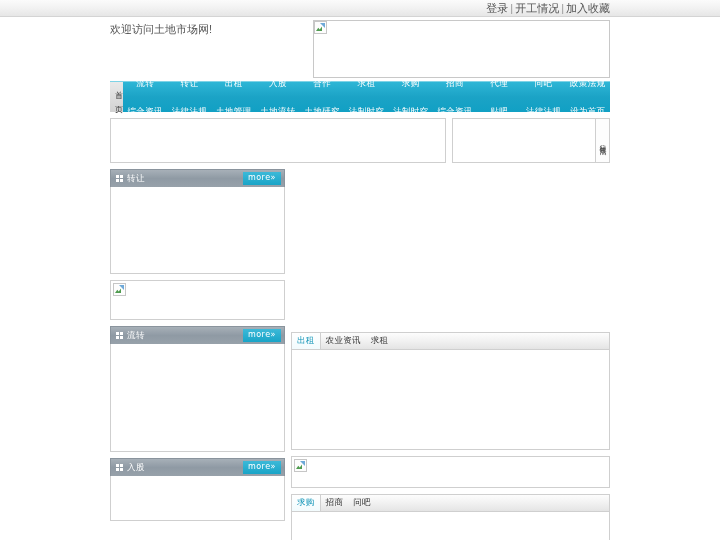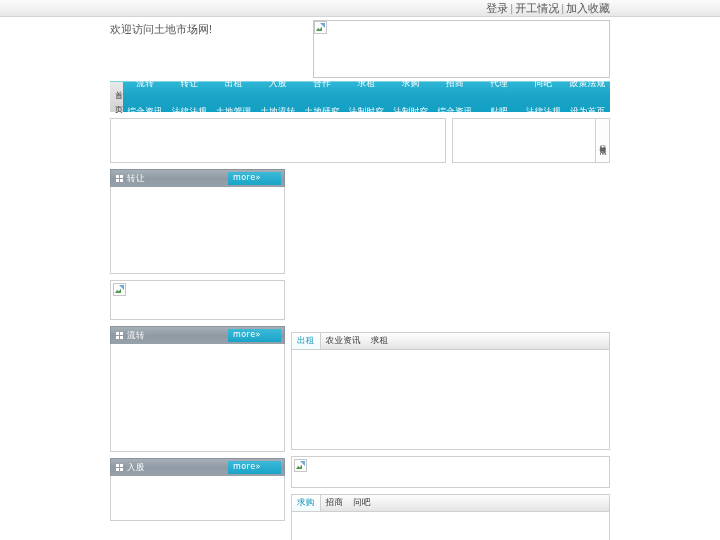--- a/index.html
+++ b/index.html
@@ -317,21 +317,21 @@
     font-size: 8.5px;
     font-family: "DejaVu Sans", sans-serif;
     flex: 1;
     letter-spacing: .5px;
   }
   .more-btn {
     background: linear-gradient(to bottom, #3cb9d8 0%, #19a4c7 100%);
     color: #ffffff;
     font-size: 8px;
     font-family: "DejaVu Sans", sans-serif;
-    padding: 1px 20px 2px 5px;
+    padding: 1px 5px 2px 5px;
     letter-spacing: .5px;
     cursor: pointer;
     line-height: 10px;
   }
   .panel-body {
     border: 1px solid #cfcfcf;
     border-top: none;
     background: #fff;
     box-sizing: border-box;
   }

